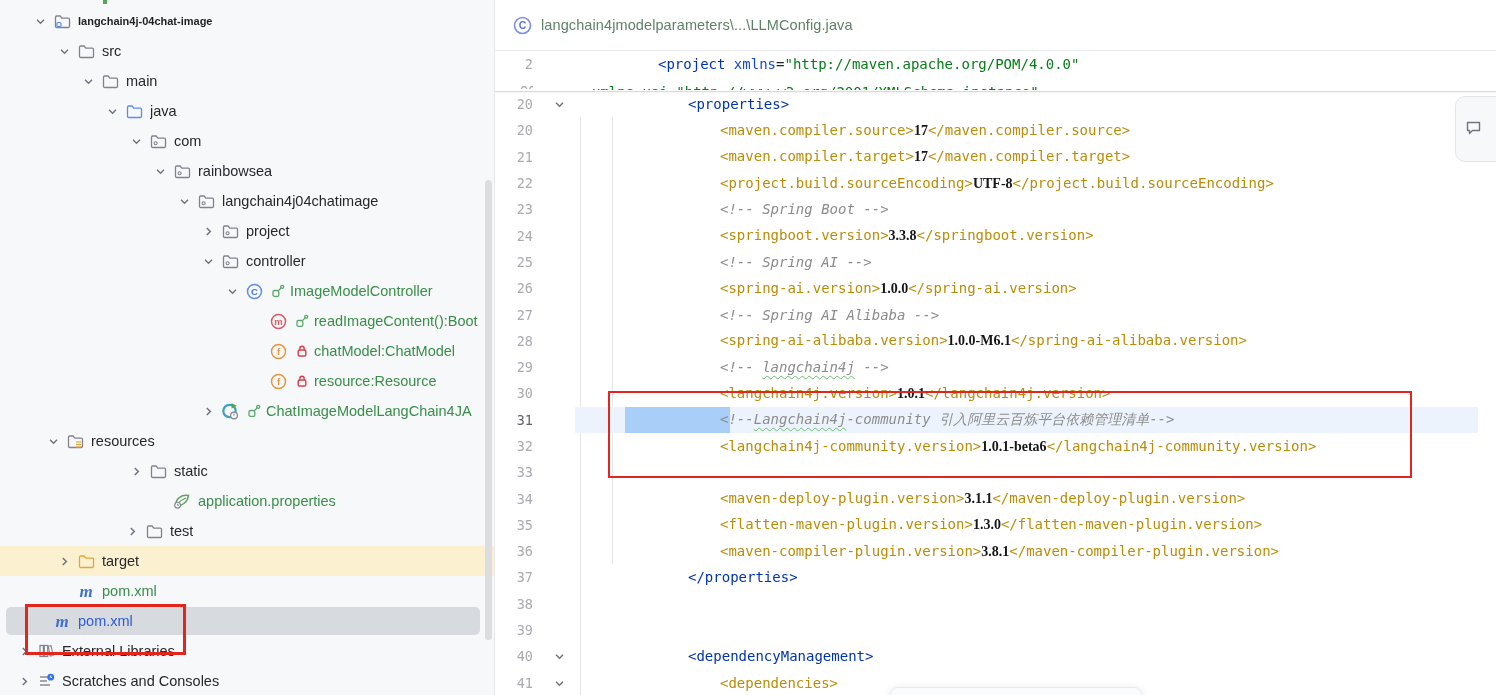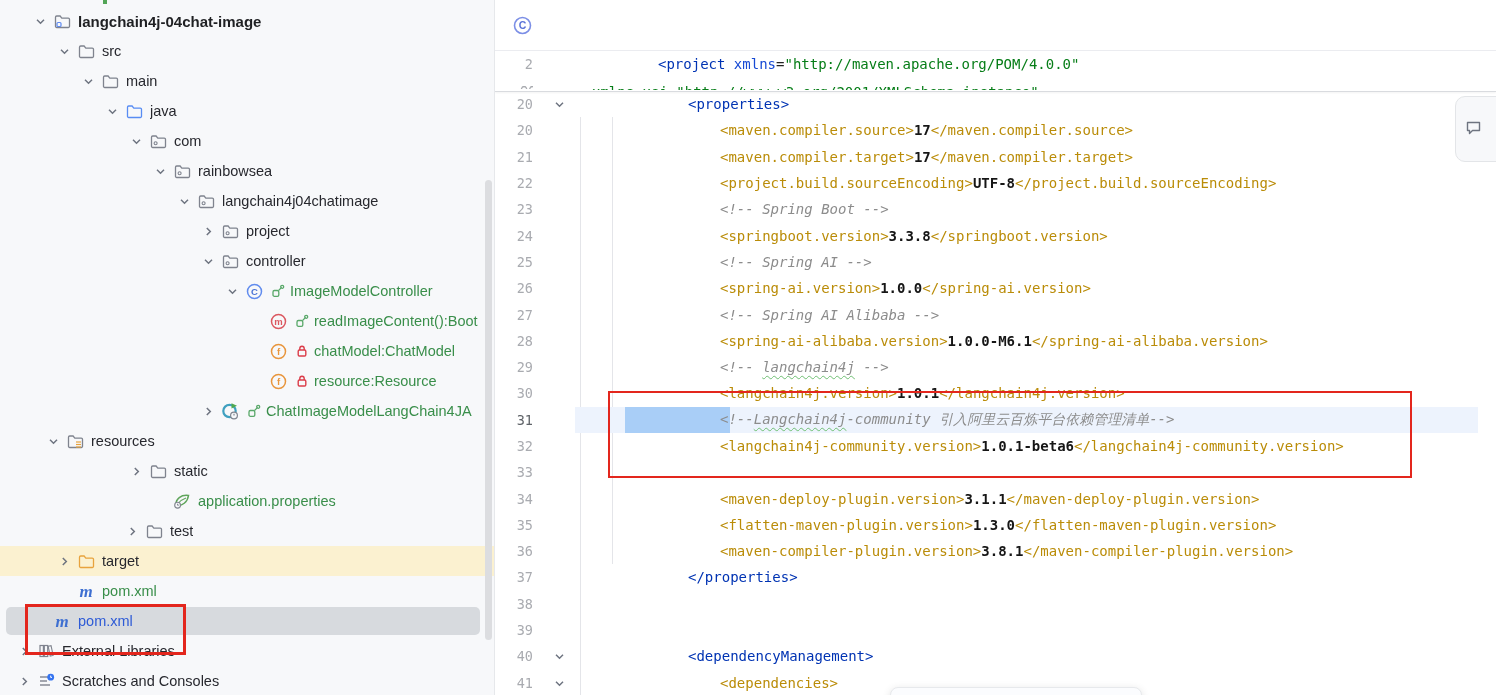--- a/index.html
+++ b/index.html
@@ -16,21 +16,21 @@
   .tree-row.bg-cream::before{content:"";position:absolute;left:0;right:0;top:0;bottom:0;
     background:#fbf1d0;z-index:0;}
   .tree-row.bg-selected::before{content:"";position:absolute;left:6px;right:14px;top:1px;bottom:1px;
     background:#d7dade;border-radius:5px;z-index:0;}
   .chev{width:24px;height:16px;flex:none;display:flex;align-items:center;justify-content:center;}
   .chev svg{display:block;}
   .ticon{width:20px;height:18px;flex:none;display:flex;align-items:center;justify-content:center;margin-right:6px;}
   .ticon svg{display:block;}
   .mod{width:15px;height:14px;flex:none;display:flex;align-items:center;justify-content:center;margin-right:5px;}
   .tlabel{overflow:hidden;}
-  .tree-row.bold .tlabel{font-weight:bold;font-size:15px;color:#1f2023;}
+  .tree-row.bold .tlabel{font-weight:bold;font-size:11px;color:#1f2023;}
   .tc-green .tlabel{color:#398e4a;}
   .tc-blue .tlabel{color:#2e5bd6;}
   .maven-m{font-family:"Liberation Serif",serif;font-style:italic;font-weight:bold;
     font-size:17px;color:#3e6fd1;line-height:1;}
   .tree-scrollbar{position:absolute;right:2px;top:180px;width:7px;height:460px;background:#dcdde0;
     border-radius:4px;z-index:3;}
   .tree-redbox{position:absolute;left:25px;top:604px;width:155px;height:45px;
     border:3px solid #e3261d;z-index:5;}
   .tree-topdash{position:absolute;left:103px;top:0;width:4px;height:4px;background:#53a557;z-index:2;}
 
@@ -56,21 +56,21 @@
   .lnum{position:absolute;left:0;top:0;width:38px;height:100%;display:flex;align-items:center;
     justify-content:flex-end;color:#a9abb0;font-size:13.5px;}
   .caret .lnum{color:#5f6368;}
   .fold{position:absolute;left:58px;top:50%;margin-top:-6px;width:13px;height:13px;}
   .ctext{position:relative;z-index:1;white-space:pre;}
   .ind0{padding-left:83px;}.ind1{padding-left:113px;}.ind2{padding-left:145px;}
   .tk-tag{color:#0033b3;}
   .tk-attr{color:#174ad4;}
   .tk-str{color:#067d17;}
   .tk-prop{color:#ba8c08;}
-  .tk-val{color:#161616;font-weight:bold;}
+  .tk-val{color:#161616;font-weight:bold;font-family:Liberation Serif, serif;}
   .tk-com{color:#8c8c8c;font-style:italic;}
   .tk-comwavy{color:#8c8c8c;font-style:italic;text-decoration:underline wavy #6fbf73 1px;
     text-underline-offset:3px;text-decoration-skip-ink:none;}
   .tk-plain{color:#222;}
   .sel-block{position:absolute;left:130px;top:0;width:105px;height:100%;background:#a9cef7;z-index:0;}
 
   .code{position:absolute;top:91px;left:0;right:0;bottom:0;}
   .guide{position:absolute;width:1px;background:#e4e5e9;z-index:0;}
   .guide.g1{left:85px;top:26px;height:579px;}
   .guide.g2{left:117px;top:26px;height:447px;}
@@ -447,20 +447,21 @@
 
   <main class="editor">
 
     <div class="breadcrumb-bar">
       <span class="bc-icon">
         <svg width="19" height="19" viewBox="0 0 19 19">
           <circle cx="9.5" cy="9.5" r="8" fill="none" stroke="#7c8fe6" stroke-width="1.6"></circle>
           <text x="9.5" y="13.4" text-anchor="middle" font-family="Liberation Sans,sans-serif" font-size="10.5" font-weight="bold" fill="#5c74d8">C</text>
         </svg>
       </span>
+      <span class="bc-text">langchain4jmodelparameters\...\LLMConfig.java</span>
     </div>
 
     <div class="sticky">
       <div class="crow">
         <div class="gutter">
           <span class="lnum">2</span>
         </div>
         <div class="ctext ind0" id="sticky-text"><span class="tk-tag">&lt;project </span><span class="tk-attr">xmlns</span><span class="tk-plain">=</span><span class="tk-str">"http://maven.apache.org/POM/4.0.0"</span></div>
       </div>
       <div class="sliver">xmlns:xsi="http://www.w3.org/2001/XMLSchema-instance"</div>

